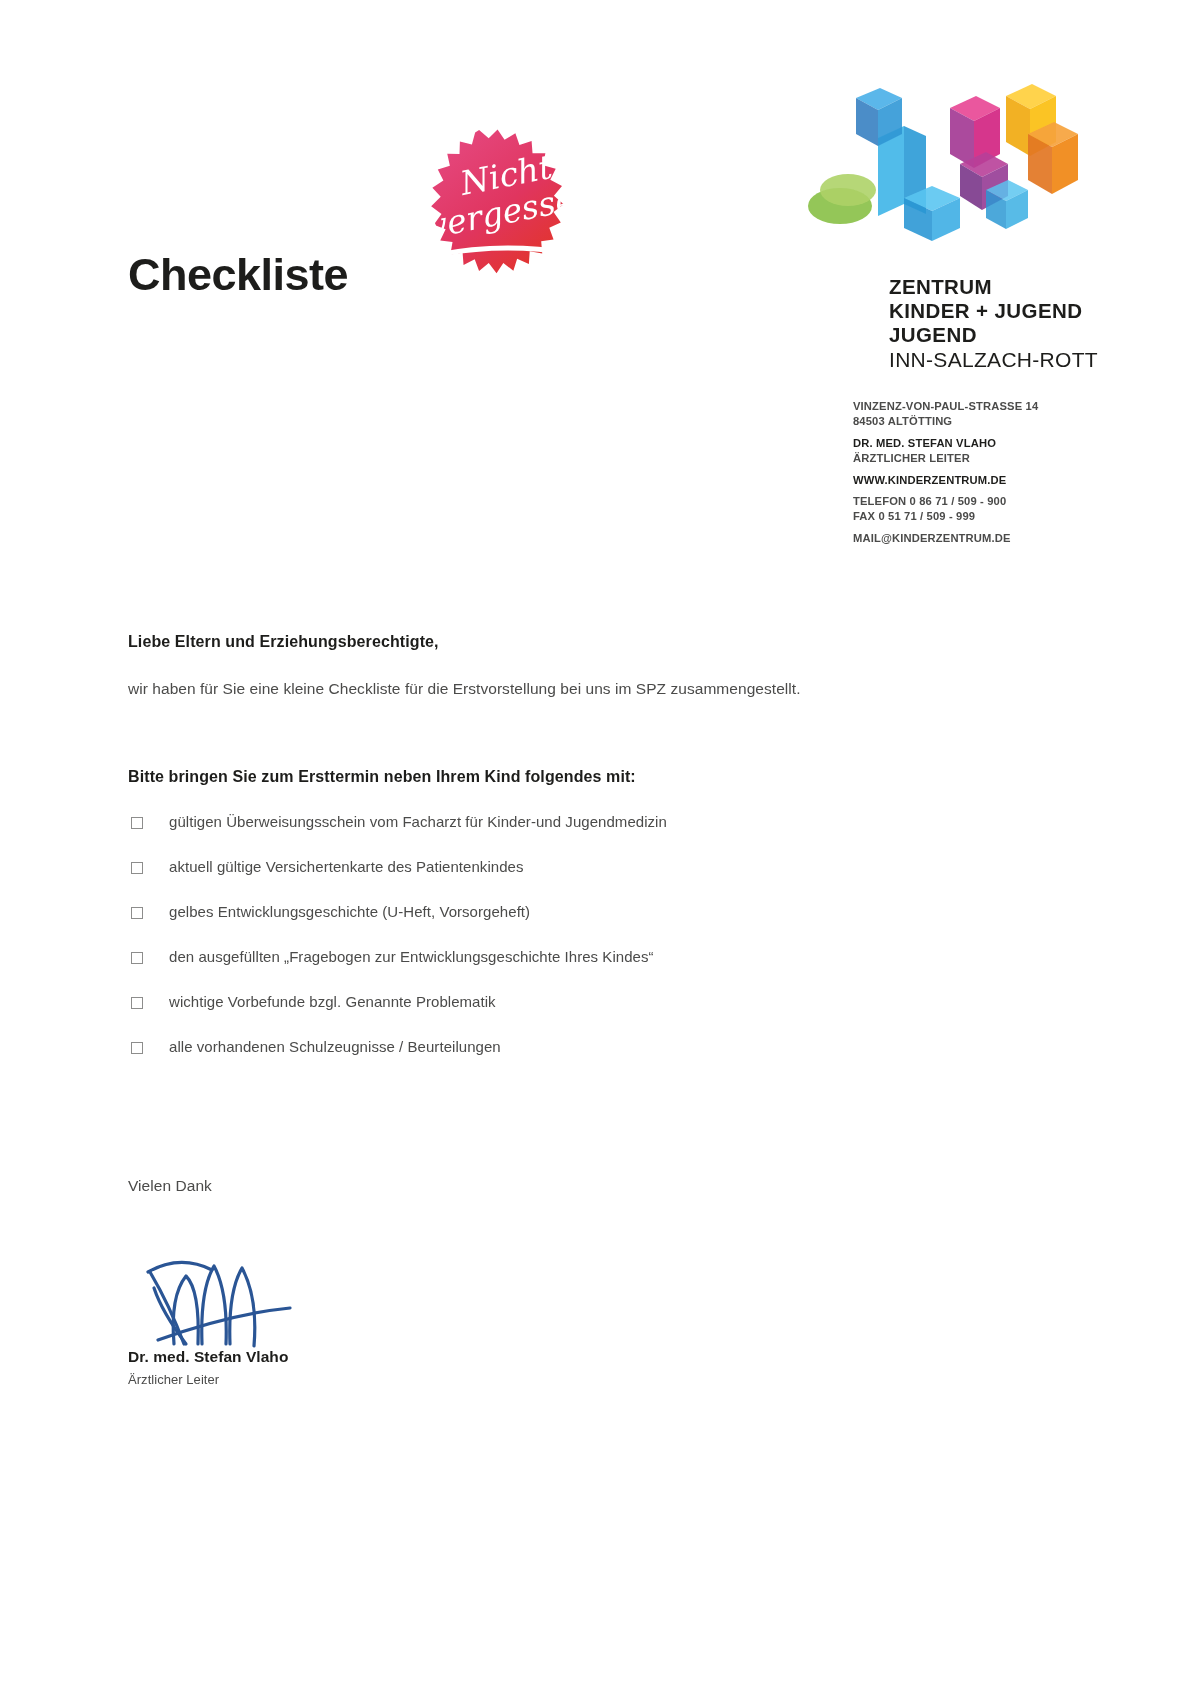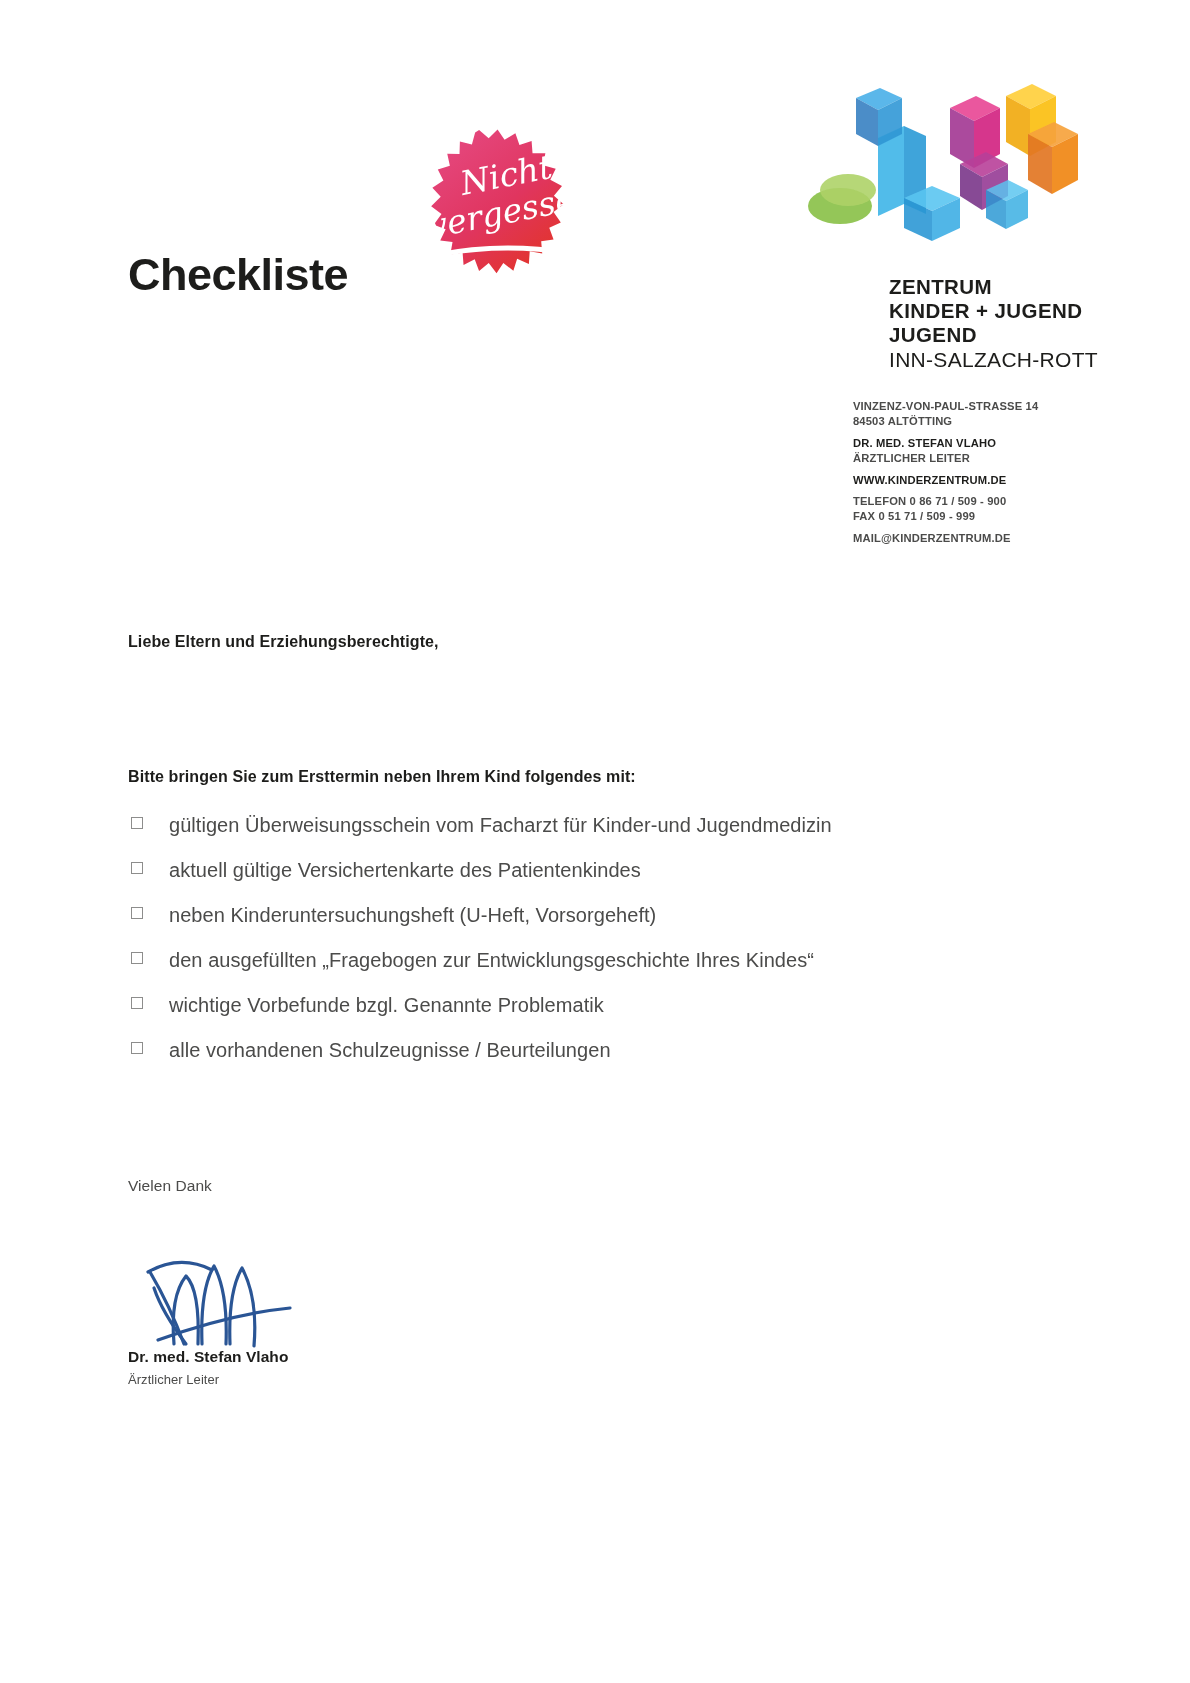--- a/index.html
+++ b/index.html
@@ -157,21 +157,21 @@
     width: 12px;
     height: 12px;
     border: 1px solid #8d8d8c;
     background: #ffffff;
     margin-top: 4px;
     flex: 0 0 auto;
     box-sizing: border-box;
   }
   .check-label {
     margin-left: 26px;
-    font-size: 20px;
+    font-size: 15px;
     color: #4b4b4a;
     letter-spacing: 0.05px;
     white-space: nowrap;
     line-height: 1.2;
     text-align: center;
   }
 
   
   .thanks {
     position: absolute;
@@ -291,34 +291,35 @@
     <div class="gap"></div>
     <div class="row strong">WWW.KINDERZENTRUM.DE</div>
     <div class="gap"></div>
     <div class="row">TELEFON  0 86 71 / 509 - 900</div>
     <div class="row">FAX  0 51 71 / 509 - 999</div>
     <div class="gap"></div>
     <div class="row">MAIL@KINDERZENTRUM.DE</div>
   </div>
 
   <div class="salutation">Liebe Eltern und Erziehungsberechtigte,</div>
+  <div class="intro">wir haben für Sie eine kleine Checkliste für die Erstvorstellung bei uns im SPZ zusammengestellt.</div>
   <div class="instruction">Bitte bringen Sie zum Ersttermin neben Ihrem Kind folgendes mit:</div>
 
   <div class="checklist">
     <div class="check-row">
       <span class="check-box"></span>
       <span class="check-label">gültigen Überweisungsschein vom Facharzt für Kinder-und Jugendmedizin</span>
     </div>
     <div class="check-row">
       <span class="check-box"></span>
       <span class="check-label">aktuell gültige Versichertenkarte des Patientenkindes</span>
     </div>
     <div class="check-row">
       <span class="check-box"></span>
-      <span class="check-label">neben Kinderuntersuchungsheft (U-Heft, Vorsorgeheft)</span>
+      <span class="check-label">gelbes Entwicklungsgeschichte (U-Heft, Vorsorgeheft)</span>
     </div>
     <div class="check-row">
       <span class="check-box"></span>
       <span class="check-label">den ausgefüllten „Fragebogen zur Entwicklungsgeschichte Ihres Kindes“</span>
     </div>
     <div class="check-row">
       <span class="check-box"></span>
       <span class="check-label">wichtige Vorbefunde bzgl. Genannte Problematik</span>
     </div>
     <div class="check-row">

